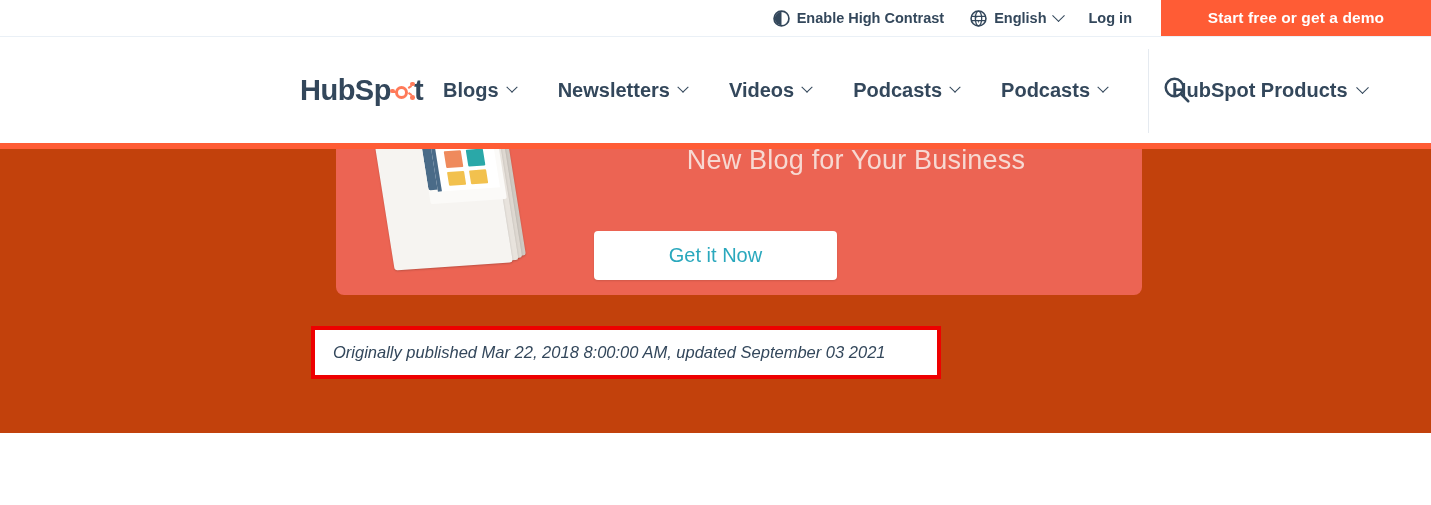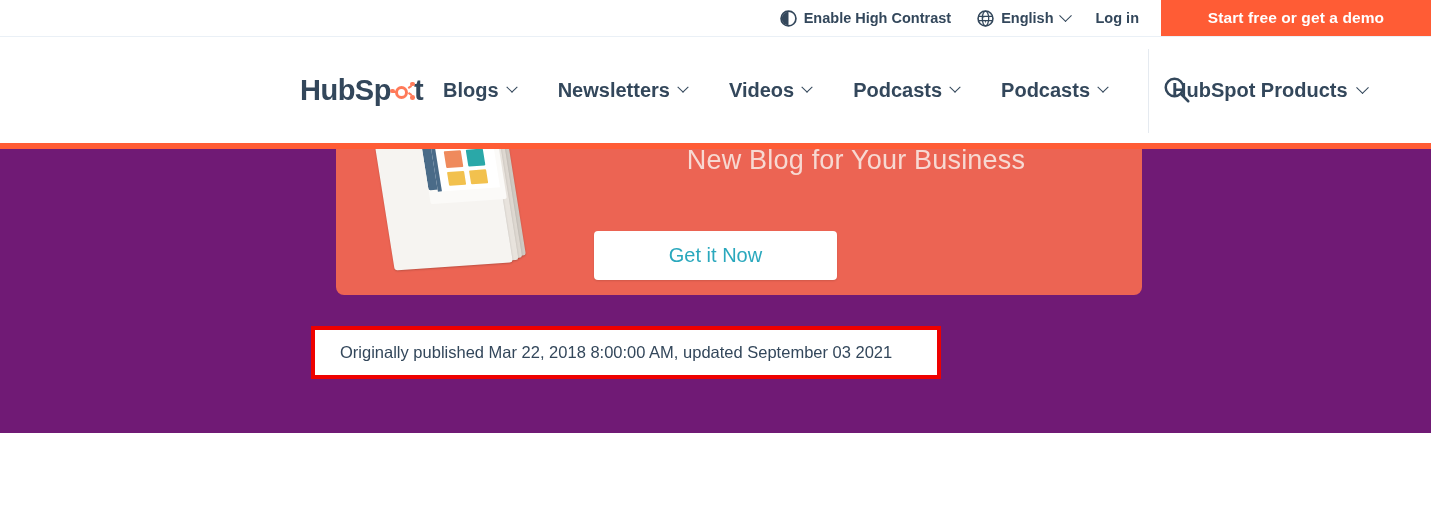--- a/index.html
+++ b/index.html
@@ -192,21 +192,21 @@
     height: 6px;
     background: #ff5c35;
   }
 
   
   .content {
     position: absolute;
     top: 149px; left: 0;
     width: 1431px;
     height: 284px;
-    background: #701a75;
+    background: #c2410c;
   }
   .cta-banner-clip {
     position: absolute;
     left: 336px;
     top: 0;
     width: 806px;
     height: 146px;
     overflow: hidden;
   }
   .cta-inner {
@@ -302,22 +302,23 @@
     left: 311px;
     top: 177px;
     width: 630px;
     height: 53px;
     border: 4px solid #ee0000;
     background: #ffffff;
     display: flex;
     align-items: center;
   }
   .published-text {
-    margin-left: 25px;
+    margin-left: 18px;
     font-size: 16.5px;
+    font-style: italic;
     color: #33475b;
     white-space: nowrap;
   }
 </style>
 </head>
 <body>
 
 <div class="page">
 
   <div class="utility-bar">
@@ -339,21 +340,21 @@
           <ellipse cx="8" cy="8" rx="3" ry="7" fill="none" stroke="#33475b" stroke-width="1.2"></ellipse>
           <path d="M1.3 6 h13.4 M1.3 10 h13.4" stroke="#33475b" stroke-width="1.2" fill="none"></path>
           <path d="M4.5 3.2 a3 3 0 0 0 2.4 3.2 l-.6 2.6 2.3 1.2 -.4 2.6" fill="#33475b" opacity=".85"></path>
         </svg>
       </span>
       <span class="util-label">English</span>
       <span class="chev"></span>
     </div>
 
 
-    <div class="util-item" style="margin-right:22px;">
+    <div class="util-item" style="margin-right:29px;">
       <span class="util-label">Log in</span>
     </div>
 
     <button class="cta-top">Start free or get a demo</button>
   </div>
 
   <div class="main-nav">
 
     <div class="logo">
       <span>HubSp</span>

